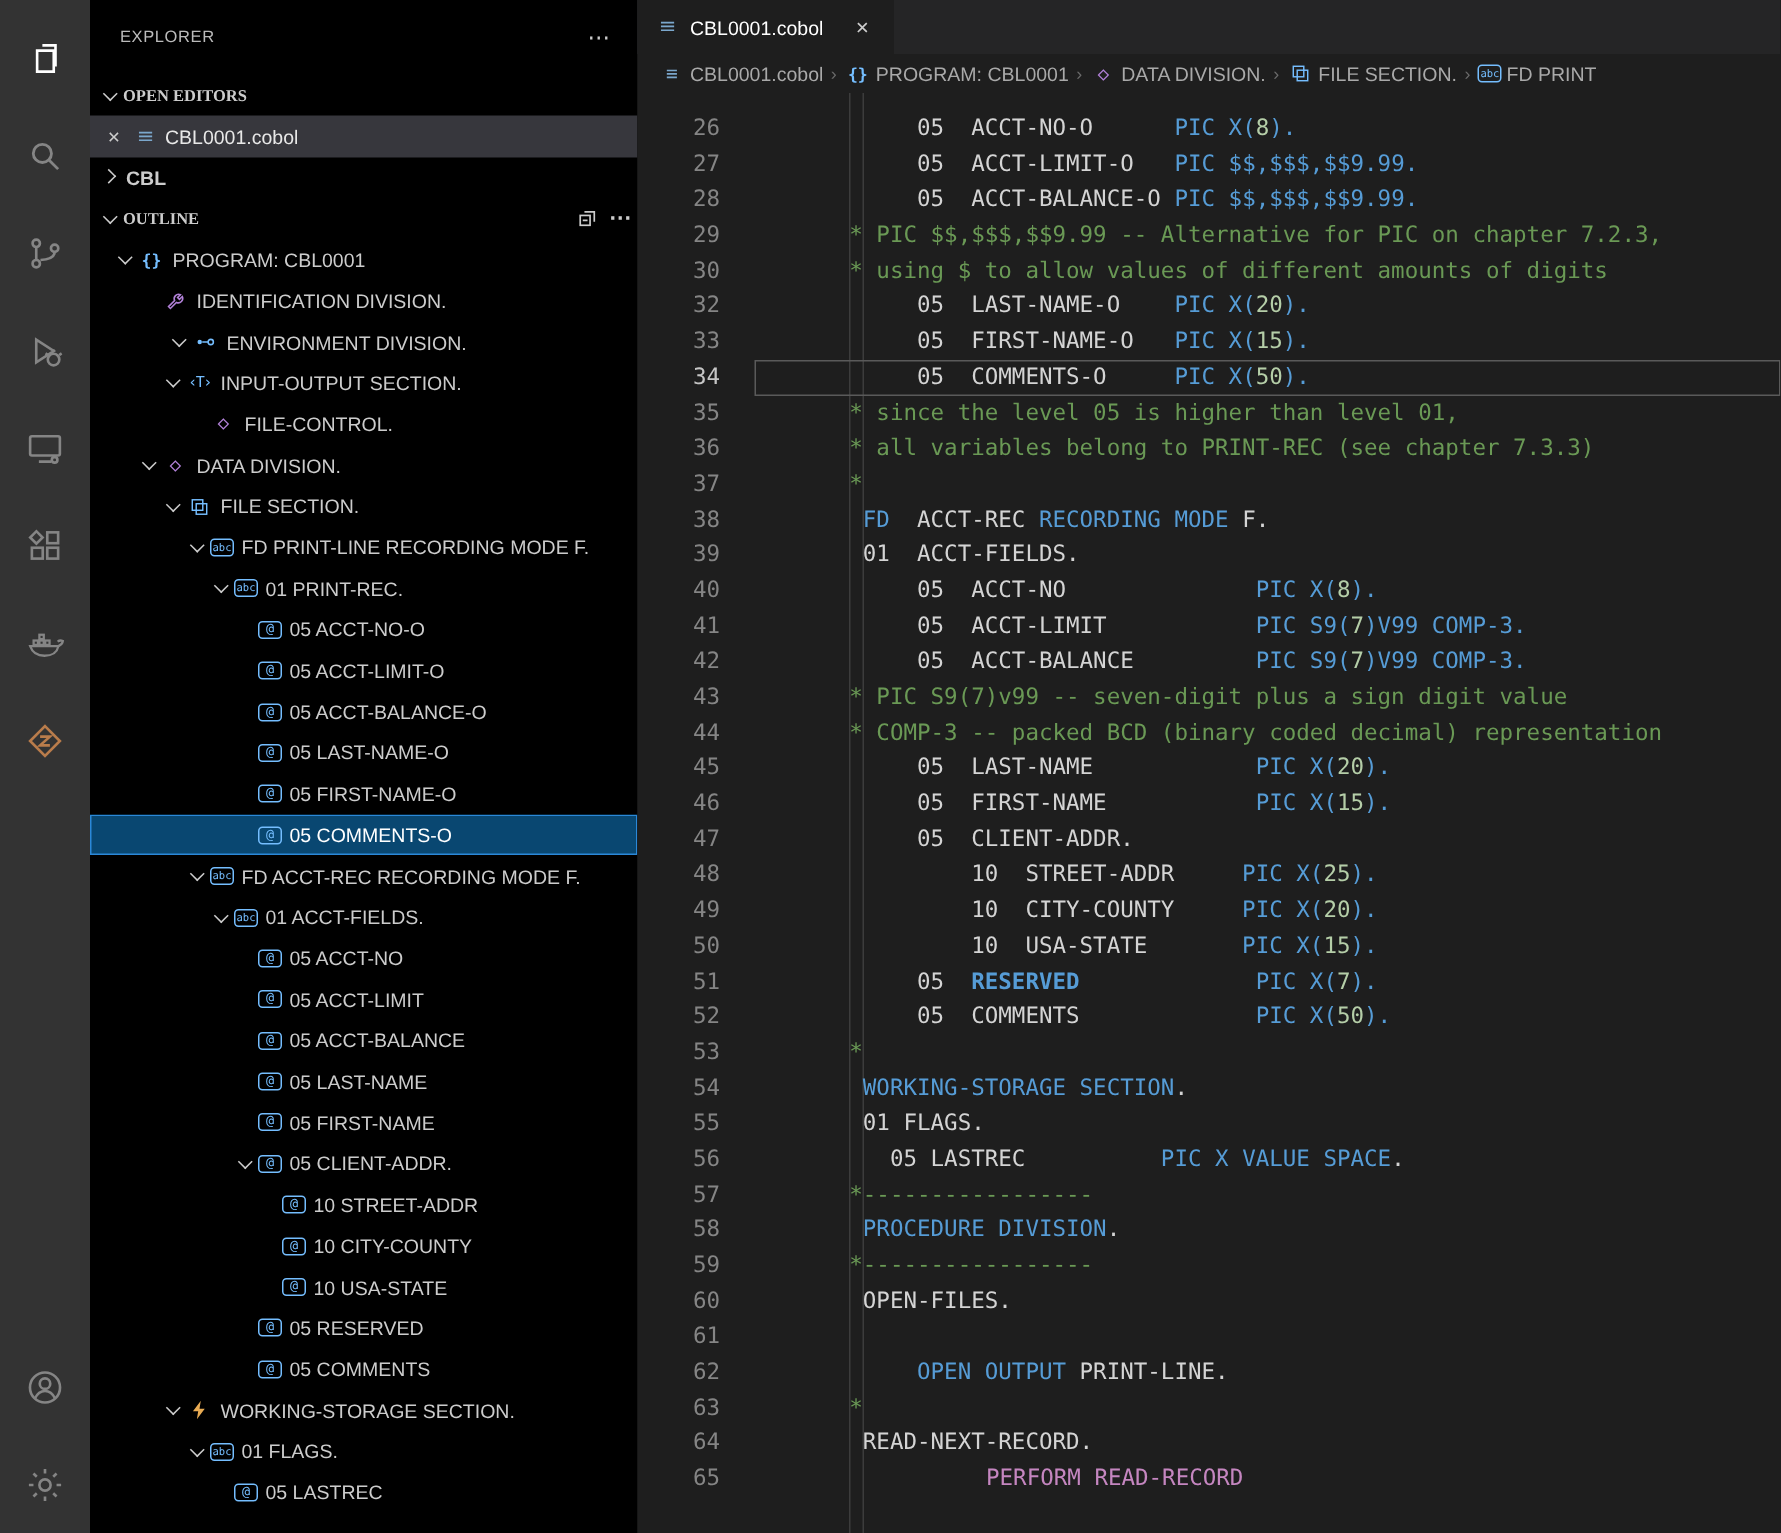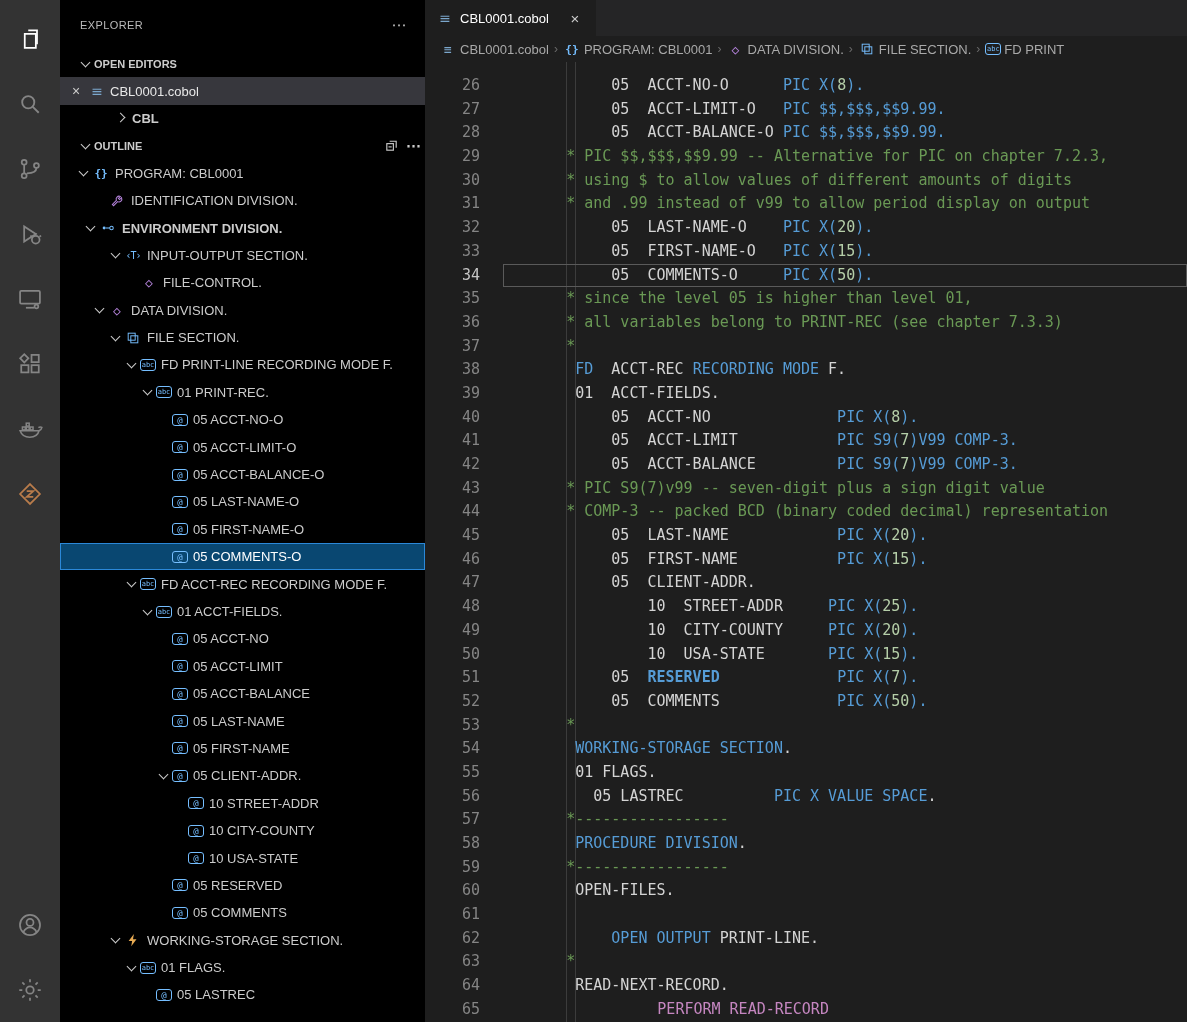--- a/index.html
+++ b/index.html
@@ -19,30 +19,30 @@
   .ab-icon svg{width:28px;height:28px;}
   .ab-icon[data-name="z-extension-icon"]{color:#b97c4b;}
 
   
   .sidebar{width:365px;background:#000000;flex-shrink:0;display:flex;flex-direction:column;overflow:hidden;color:#cccccc;}
   .sb-title{height:50px;display:flex;align-items:center;padding:0 14px 0 20px;font-size:11px;letter-spacing:.4px;color:#bbbbbb;flex-shrink:0;}
   .sb-title .spacer{flex:1;}
   .more::before{content:"\22EF";}
   .more{font-size:15px;color:#cccccc;cursor:pointer;padding:0 4px;}
   .sb-row{height:27.4px;display:flex;align-items:center;flex-shrink:0;}
-  .sec-head{padding-left:18px;font-weight:bold;font-size:11px;color:#cccccc;}
+  .sec-head{padding-left:6px;font-weight:bold;font-size:11px;color:#cccccc;font-family:Liberation Serif, serif;}
   .sec-head .spacer{flex:1;}
   .sec-head .hicon{width:22px;height:18px;display:flex;align-items:center;justify-content:center;color:#cccccc;cursor:pointer;}
   .sec-head .hicon svg{width:15px;height:15px;}
   .oe-item{background:#37373d;padding-left:8px;font-size:13px;color:#e8e8e8;gap:5px;cursor:pointer;}
   .xclose{width:16px;text-align:center;color:#cccccc;font-size:14px;cursor:pointer;}
   .xclose::before{content:"\D7";}
   .ficon{color:#7ba7cc;font-size:14px;width:16px;text-align:center;font-family:"DejaVu Sans",sans-serif;}
   .ficon::before{content:"\2261";}
-  .folder-row{padding-left:6px;font-size:13px;font-weight:600;gap:2px;cursor:pointer;margin-left:48px;}
+  .folder-row{padding-left:6px;font-size:13px;font-weight:600;gap:2px;cursor:pointer;}
 
   
   .tw{width:16px;height:16px;position:relative;flex-shrink:0;display:inline-block;}
   .tw::before{content:"";position:absolute;left:4px;top:3px;width:6px;height:6px;border-right:1.4px solid #cccccc;border-bottom:1.4px solid #cccccc;transform:rotate(45deg);}
   .tw.col::before{transform:rotate(-45deg);left:3px;top:4px;}
   .tw.none::before{display:none;}
 
   
   .outline-tree{flex:1;overflow:hidden;}
   .trow{height:27.4px;display:flex;align-items:center;font-size:13px;color:#cccccc;cursor:pointer;white-space:nowrap;}
@@ -213,21 +213,21 @@
         </div>
         <div class="trow" data-name="outline-item" style="padding-left: 32px;">
           <span class="tw none" data-name="twisty-placeholder"></span>
           <span class="oicon oi-wrench" data-name="wrench-icon">
             <svg viewBox="0 0 16 16" fill="none" stroke="currentColor" stroke-width="1.2">
               <path d="M13.2 4.2a3.4 3.4 0 0 1-4.5 4.5L4.1 13.3 2.7 11.9l4.6-4.6a3.4 3.4 0 0 1 4.5-4.5L9.6 5l1.4 1.4 2.2-2.2z"></path>
             </svg>
           </span>
           <span class="tlabel" data-name="outline-item-label">IDENTIFICATION DIVISION.</span>
         </div>
-        <div class="trow" data-name="outline-item" style="padding-left: 23px; font-weight: bold;">
+        <div class="trow" data-name="outline-item" style="padding-left: 52px;">
           <span class="tw" data-name="chevron-down-icon"></span>
           <span class="oicon oi-env" data-name="env-icon">
             <svg viewBox="0 0 16 16">
               <circle cx="3.6" cy="8" r="1.7" fill="currentColor"></circle>
               <line x1="5.5" y1="8" x2="10" y2="8" stroke="currentColor" stroke-width="1.2"></line>
               <circle cx="12" cy="8" r="2" fill="none" stroke="currentColor" stroke-width="1.2"></circle>
             </svg>
           </span>
           <span class="tlabel" data-name="outline-item-label">ENVIRONMENT DIVISION.</span>
         </div>
@@ -426,21 +426,20 @@
 
     <div class="code" data-name="code-area">
       <div class="guide g1" data-name="indent-guide"></div>
       <div class="guide g2" data-name="indent-guide"></div>
       <div id="code-lines" data-name="code-lines">
           <div class="cl" data-name="code-line"><span class="ln" data-name="line-number">26</span><span class="ct" data-name="code-line-text"><span class="tk-pln" data-name="code-token">           05  ACCT-NO-O      </span><span class="tk-kw" data-name="code-token">PIC X(</span><span class="tk-num" data-name="code-token">8</span><span class="tk-kw" data-name="code-token">).</span></span></div>
           <div class="cl" data-name="code-line"><span class="ln" data-name="line-number">27</span><span class="ct" data-name="code-line-text"><span class="tk-pln" data-name="code-token">           05  ACCT-LIMIT-O   </span><span class="tk-kw" data-name="code-token">PIC $$,$$$,$$9.99.</span></span></div>
           <div class="cl" data-name="code-line"><span class="ln" data-name="line-number">28</span><span class="ct" data-name="code-line-text"><span class="tk-pln" data-name="code-token">           05  ACCT-BALANCE-O </span><span class="tk-kw" data-name="code-token">PIC $$,$$$,$$9.99.</span></span></div>
           <div class="cl" data-name="code-line"><span class="ln" data-name="line-number">29</span><span class="ct" data-name="code-line-text"><span class="tk-cmt" data-name="code-token">      * PIC $$,$$$,$$9.99 -- Alternative for PIC on chapter 7.2.3,</span></span></div>
           <div class="cl" data-name="code-line"><span class="ln" data-name="line-number">30</span><span class="ct" data-name="code-line-text"><span class="tk-cmt" data-name="code-token">      * using $ to allow values of different amounts of digits</span></span></div>
-          <div class="cl" data-name="code-line"><span class="ln" data-name="line-number">31</span><span class="ct" data-name="code-line-text"><span class="tk-cmt" data-name="code-token">      * and .99 instead of v99 to allow period display on output</span></span></div>
           <div class="cl" data-name="code-line"><span class="ln" data-name="line-number">32</span><span class="ct" data-name="code-line-text"><span class="tk-pln" data-name="code-token">           05  LAST-NAME-O    </span><span class="tk-kw" data-name="code-token">PIC X(</span><span class="tk-num" data-name="code-token">20</span><span class="tk-kw" data-name="code-token">).</span></span></div>
           <div class="cl" data-name="code-line"><span class="ln" data-name="line-number">33</span><span class="ct" data-name="code-line-text"><span class="tk-pln" data-name="code-token">           05  FIRST-NAME-O   </span><span class="tk-kw" data-name="code-token">PIC X(</span><span class="tk-num" data-name="code-token">15</span><span class="tk-kw" data-name="code-token">).</span></span></div>
           <div class="cl cur" data-name="code-line"><span class="ln" data-name="line-number">34</span><span class="ct" data-name="code-line-text"><span class="tk-pln" data-name="code-token">           05  COMMENTS-O     </span><span class="tk-kw" data-name="code-token">PIC X(</span><span class="tk-num" data-name="code-token">50</span><span class="tk-kw" data-name="code-token">).</span></span></div>
           <div class="cl" data-name="code-line"><span class="ln" data-name="line-number">35</span><span class="ct" data-name="code-line-text"><span class="tk-cmt" data-name="code-token">      * since the level 05 is higher than level 01,</span></span></div>
           <div class="cl" data-name="code-line"><span class="ln" data-name="line-number">36</span><span class="ct" data-name="code-line-text"><span class="tk-cmt" data-name="code-token">      * all variables belong to PRINT-REC (see chapter 7.3.3)</span></span></div>
           <div class="cl" data-name="code-line"><span class="ln" data-name="line-number">37</span><span class="ct" data-name="code-line-text"><span class="tk-cmt" data-name="code-token">      *</span></span></div>
           <div class="cl" data-name="code-line"><span class="ln" data-name="line-number">38</span><span class="ct" data-name="code-line-text"><span class="tk-pln" data-name="code-token">       </span><span class="tk-kw" data-name="code-token">FD</span><span class="tk-pln" data-name="code-token">  ACCT-REC </span><span class="tk-kw" data-name="code-token">RECORDING MODE</span><span class="tk-pln" data-name="code-token"> F.</span></span></div>
           <div class="cl" data-name="code-line"><span class="ln" data-name="line-number">39</span><span class="ct" data-name="code-line-text"><span class="tk-pln" data-name="code-token">       01  ACCT-FIELDS.</span></span></div>
           <div class="cl" data-name="code-line"><span class="ln" data-name="line-number">40</span><span class="ct" data-name="code-line-text"><span class="tk-pln" data-name="code-token">           05  ACCT-NO              </span><span class="tk-kw" data-name="code-token">PIC X(</span><span class="tk-num" data-name="code-token">8</span><span class="tk-kw" data-name="code-token">).</span></span></div>
           <div class="cl" data-name="code-line"><span class="ln" data-name="line-number">41</span><span class="ct" data-name="code-line-text"><span class="tk-pln" data-name="code-token">           05  ACCT-LIMIT           </span><span class="tk-kw" data-name="code-token">PIC S9(</span><span class="tk-num" data-name="code-token">7</span><span class="tk-kw" data-name="code-token">)V99 COMP-3.</span></span></div>

